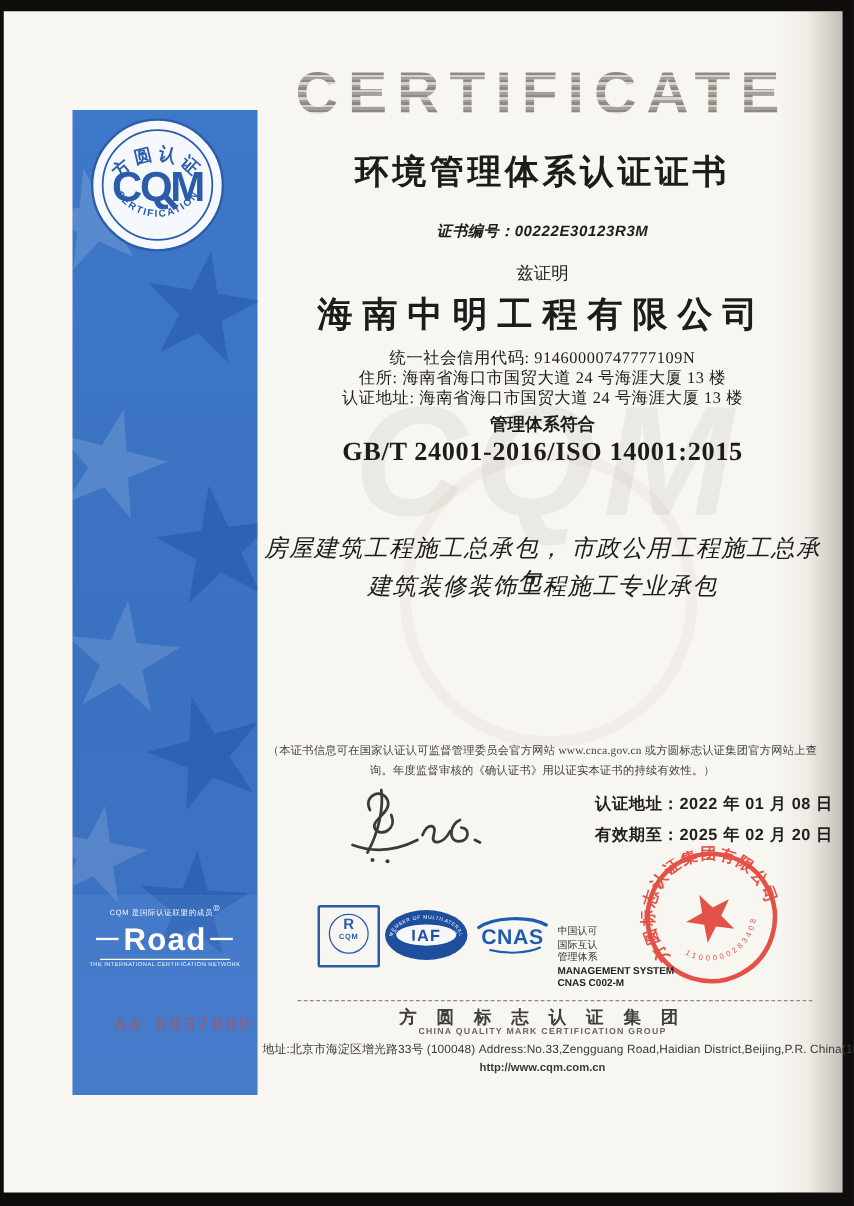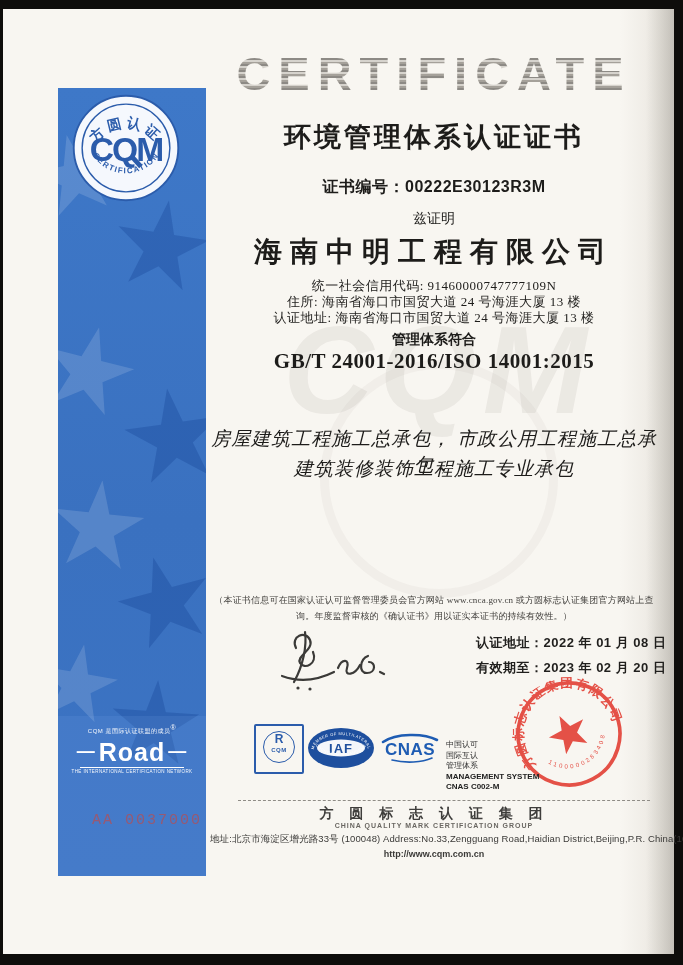--- a/index.html
+++ b/index.html
@@ -33,21 +33,21 @@
   
   #wm-text{left:228px;top:298px;width:420px;text-align:center;font-weight:bold;font-style:italic;
            font-size:125px;letter-spacing:6px;color:rgba(125,118,105,.10);}
   #wm-ring{left:320px;top:360px;width:220px;height:220px;border:9px solid rgba(110,104,92,.05);border-radius:50%;}
   
   .mainline{left:210px;width:448px;text-align:center;color:#1d1c1a;}
   #banner{top:46px;font-size:47px;font-weight:bold;letter-spacing:8px;
           background:repeating-linear-gradient(180deg,#8d8a85 0 2px,#d6d3cd 2px 4px,#a5a19a 4px 6px);
           -webkit-background-clip:text;background-clip:text;color:transparent;}
   #title{top:119px;font-size:27px;font-weight:bold;letter-spacing:3px;}
-  #certno{top:177px;font-size:16px;font-weight:bold;letter-spacing:.5px;}
+  #certno{top:177px;font-size:12px;font-weight:bold;letter-spacing:.5px;font-style:italic;}
   #attest{top:210px;font-size:14px;font-family:"Liberation Serif",serif;}
   #company{top:233px;font-size:28px;font-weight:600;letter-spacing:8px;font-family:"Liberation Serif",serif;}
   .detail{font-size:13px;font-family:"Liberation Serif",serif;letter-spacing:.5px;}
   #credit{top:277px;} #residence{top:293px;} #certaddr{top:309px;}
   #sysheading{top:331px;font-size:14px;font-weight:bold;font-family:"Liberation Serif",serif;}
   #standard{top:349px;font-size:21px;font-weight:bold;font-family:"Liberation Serif",serif;letter-spacing:.5px;}
   #scopeheading{top:404px;font-size:14px;font-weight:bold;font-family:"Liberation Serif",serif;}
   .scope{font-size:19px;font-family:"Liberation Serif",serif;letter-spacing:1px;font-style:italic;}
   #scope1{top:426px;} #scope2{top:456px;}
   .disc{font-size:9px;font-family:"Liberation Serif",serif;color:#43413e;letter-spacing:.2px;}
@@ -141,21 +141,21 @@
   <div id="standard" class="abs mainline">GB/T 24001-2016/ISO 14001:2015</div>
   <div id="scope2" class="abs mainline scope">建筑装修装饰工程施工专业承包</div>
   <div id="scope1" class="abs mainline scope">房屋建筑工程施工总承包， 市政公用工程施工总承包，</div>
   <div id="disc1" class="abs mainline disc">（本证书信息可在国家认证认可监督管理委员会官方网站 www.cnca.gov.cn 或方圆标志认证集团官方网站上查</div>
   <div id="disc2" class="abs mainline disc">询。年度监督审核的《确认证书》用以证实本证书的持续有效性。）</div>
 
   <div id="issue" class="abs dateline">
     <span>认证地址：</span><span>2022 年 01 月 08 日</span>
   </div>
   <div id="expiry" class="abs dateline">
-    <span>有效期至：</span><span>2023 年 02 月 20 日</span>
+    <span>有效期至：</span><span>2025 年 02 月 20 日</span>
   </div>
 
   <svg id="signature" class="abs" width="135" height="82" viewBox="0 0 135 82" xmlns="http://www.w3.org/2000/svg">
     <g fill="none" stroke="#1b1a18" stroke-width="2.2" stroke-linecap="round" opacity="0.85">
       <path d="M24,26 C18,14 34,8 38,18 C42,28 24,34 28,41 C32,48 46,42 41,30"></path>
       <path d="M33,10 C35,24 31,44 22,60"></path>
       <path d="M10,54 C32,62 50,56 62,50"></path>
       <path d="M66,46 c4,-10 12,-9 9,0 c-3,9 8,7 13,-3"></path>
       <path d="M96,34 c-8,3 -10,17 -1,17 c9,0 9,-11 2,-11"></path>
       <path d="M108,50 l4,2"></path>

